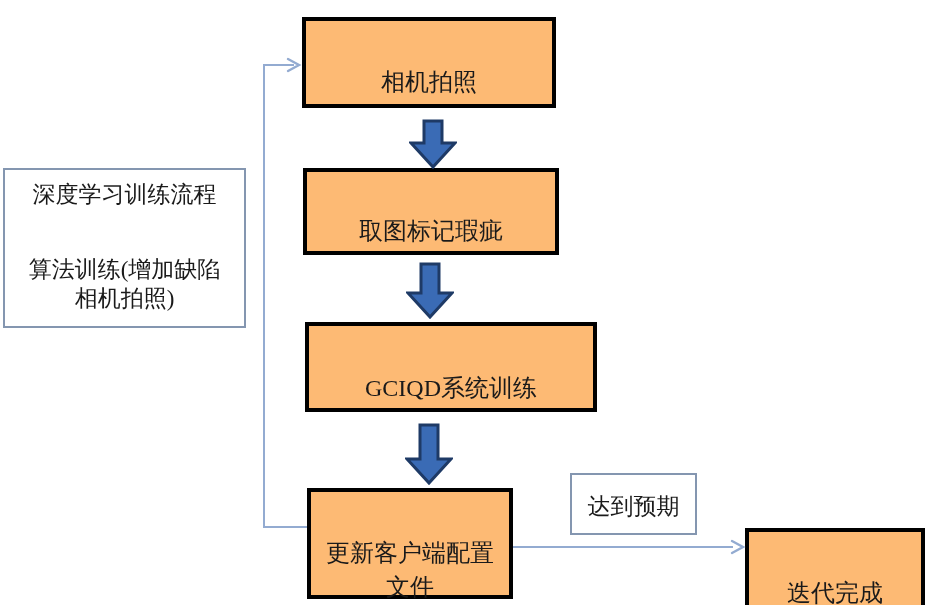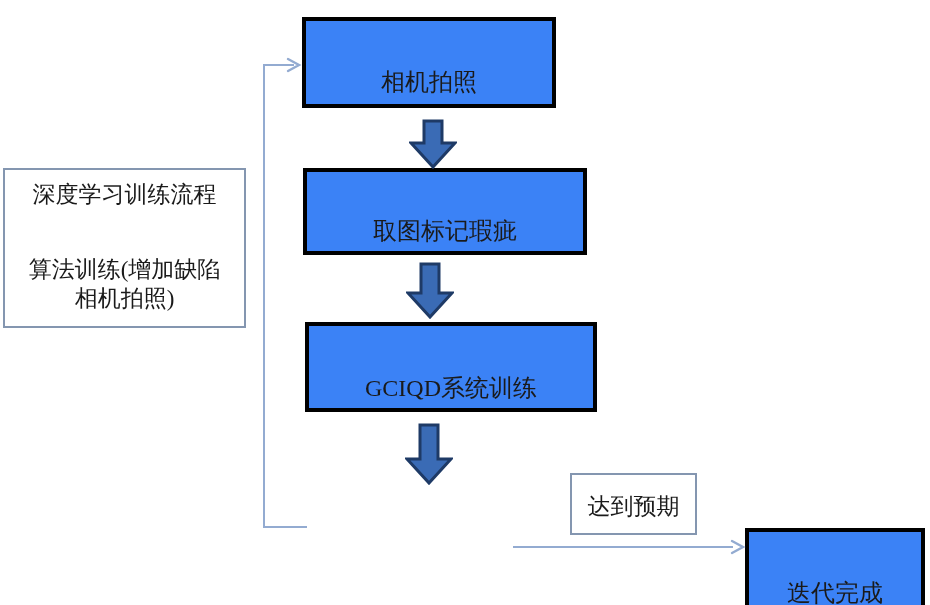--- a/index.html
+++ b/index.html
@@ -17,21 +17,21 @@
     width:930px;height:605px;
     background:var(--background);
     font-family:"Liberation Serif","DejaVu Serif",serif;
     color:var(--text);
     overflow:hidden;
   }
   
   .step-box{
     position:absolute;
     border:4px solid var(--step-box-border);
-    background:#3b82f6;
+    background:#fdba74;
     box-sizing:border-box;
     text-align:center;
     font-size:24px;
     line-height:34px;
     white-space:pre-line;
   }
   
   .note-box{
     position:absolute;
     border:2px solid var(--note-box-border);
@@ -39,21 +39,21 @@
     box-sizing:border-box;
     text-align:center;
     font-size:23px;
     line-height:29px;
   }
   .legend-box{left:3px;top:168px;width:243px;height:160px;padding-top:10px;}
   .legend-line2{margin-top:46px;}
   .cond-box{left:570px;top:473px;width:127px;height:62px;padding-top:17px;}
 
   .box-camera{left:302px;top:17px;width:254px;height:91px;padding-top:10px;}
-  .box-mark{left:303px;top:168px;width:284px;height:87px;padding-top:8px;}
+  .box-mark{left:303px;top:168px;width:256px;height:87px;padding-top:8px;}
   .box-train{left:305px;top:322px;width:292px;height:90px;padding-top:11px;}
   .box-update{left:307px;top:488px;width:206px;height:111px;padding-top:10px;}
   .box-done{left:745px;top:528px;width:180px;height:84px;padding-top:10px;}
 
   
   .block-arrow{position:absolute;}
   .block-arrow polygon{
     fill:var(--block-arrow-fill);
     stroke:var(--block-arrow-stroke);
     stroke-width:3;
@@ -93,20 +93,24 @@
 
   <div class="step-box box-camera">
     <span>相机拍照</span>
   </div>
   <div class="step-box box-mark">
     <span>取图标记瑕疵</span>
   </div>
   <div class="step-box box-train">
     <span>GCIQD系统训练</span>
   </div>
+  <div class="step-box box-update">
+    <span>更新客户端配置
+文件</span>
+  </div>
   <div class="step-box box-done">
     <span>迭代完成</span>
   </div>
 
   <div class="note-box cond-box">
     <span>达到预期</span>
   </div>
 
   <svg class="block-arrow arrow1" width="48" height="51" viewBox="0 0 48 51">
     <polygon points="15,2 33,2 33,24 46,24 24,48 2,24 15,24"></polygon>

